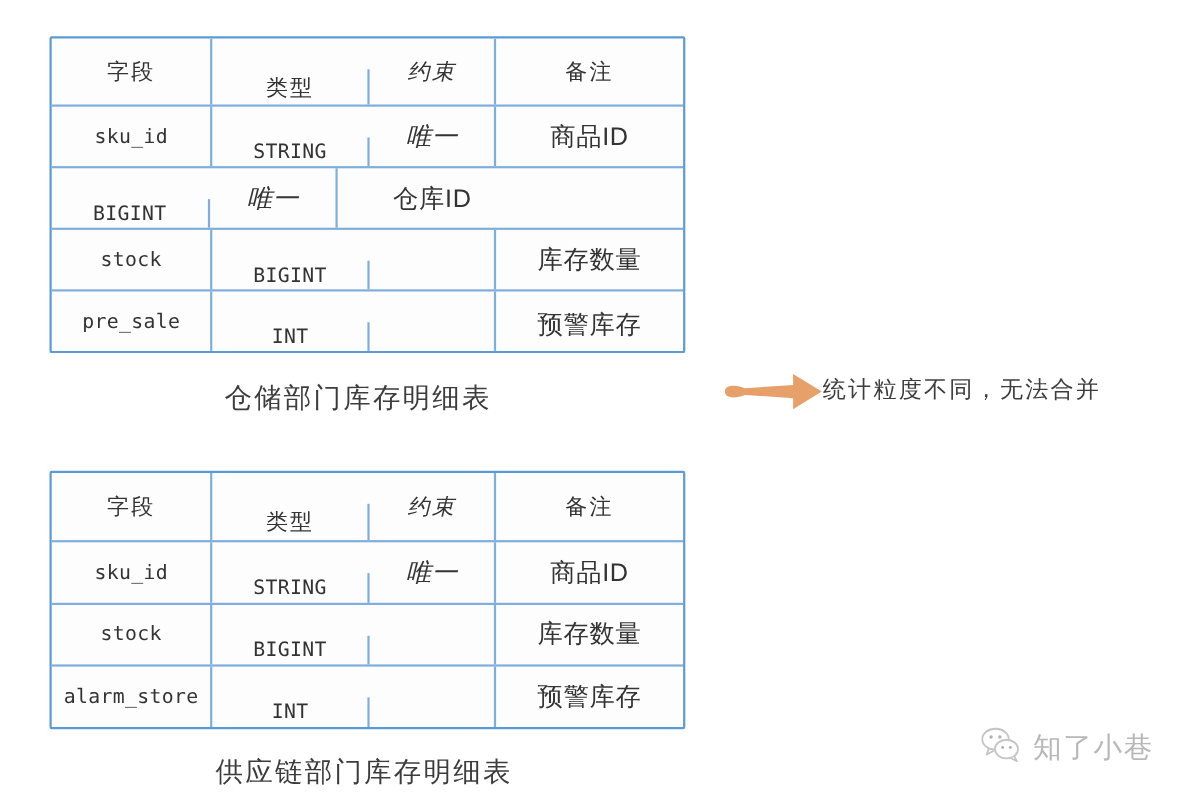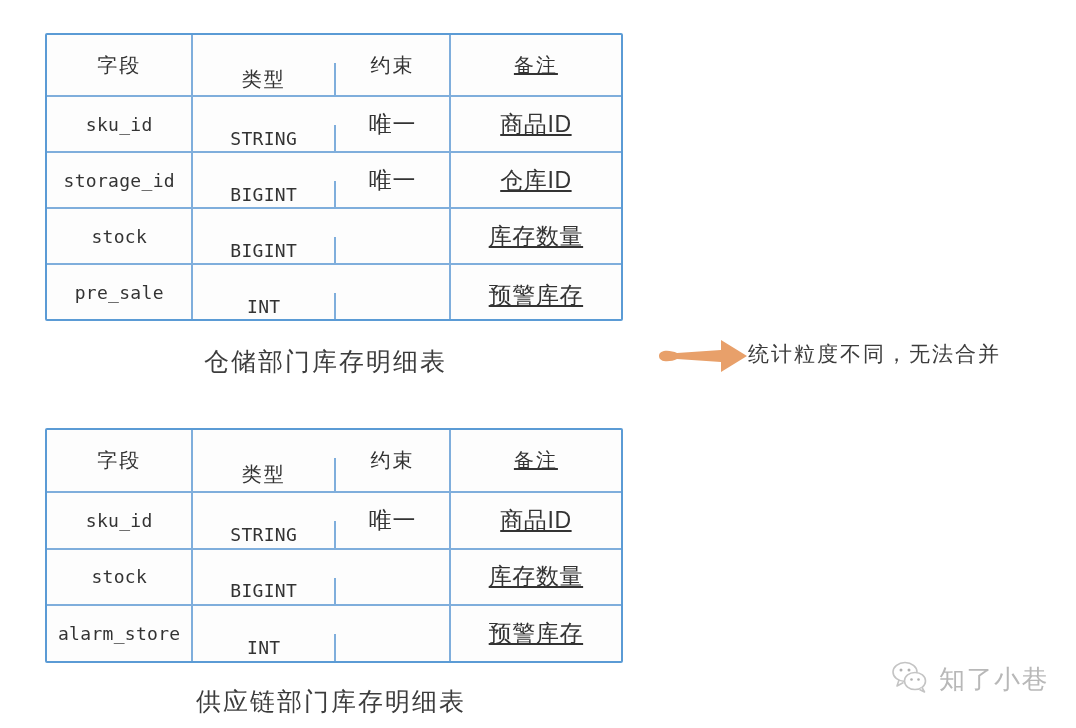--- a/index.html
+++ b/index.html
@@ -46,22 +46,22 @@
     font-size: 23px;
     letter-spacing: 0.6px;
     color: #333333;
     white-space: nowrap;
   }
   .t-cell:last-child {
     border-right: none;
   }
   .c-field  { width: 148px; }
   .c-type   { width: 144px; margin-top: 28px; }
-  .c-constr { width: 116px; }
-  .c-note   { width: 172px; text-decoration: underline; }
+  .c-constr { width: 116px; font-style: italic; }
+  .c-note   { width: 172px; }
 
   .t-cell.mono {
     font-family: "DejaVu Sans Mono", "Liberation Mono", monospace;
     font-size: 18px;
     letter-spacing: 0.3px;
   }
   .t-row.header .t-cell {
     font-size: 20px;
     letter-spacing: 2px;
   }
@@ -124,21 +124,20 @@
   </div>
 
   <div class="t-row">
     <div class="t-cell c-field mono">sku_id</div>
     <div class="t-cell c-type mono">STRING</div>
     <div class="t-cell c-constr">唯一</div>
     <div class="t-cell c-note">商品ID</div>
   </div>
 
   <div class="t-row">
-    <div class="t-cell c-field mono">storage_id</div>
     <div class="t-cell c-type mono">BIGINT</div>
     <div class="t-cell c-constr">唯一</div>
     <div class="t-cell c-note">仓库ID</div>
   </div>
 
   <div class="t-row">
     <div class="t-cell c-field mono">stock</div>
     <div class="t-cell c-type mono">BIGINT</div>
     <div class="t-cell c-constr"></div>
     <div class="t-cell c-note">库存数量</div>

